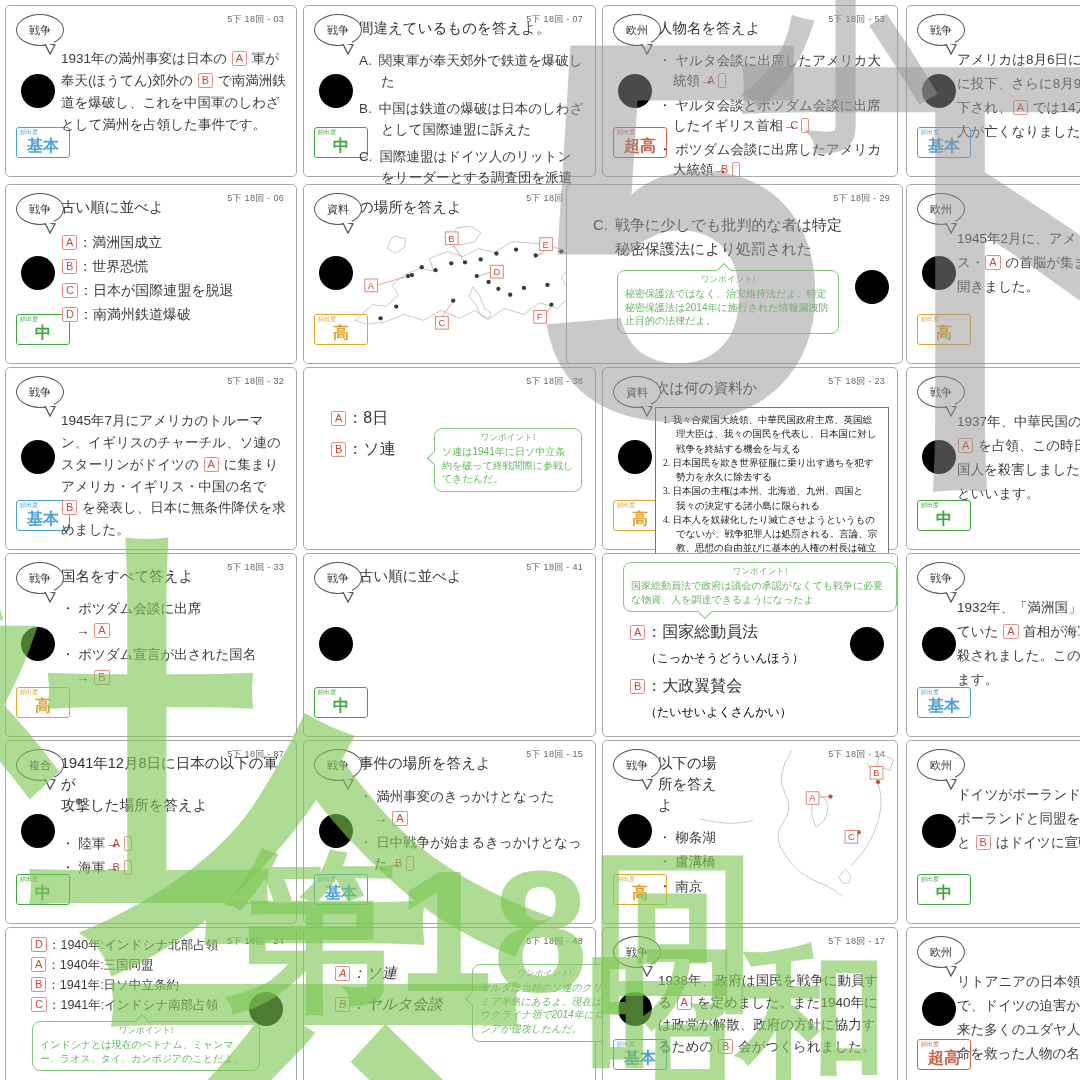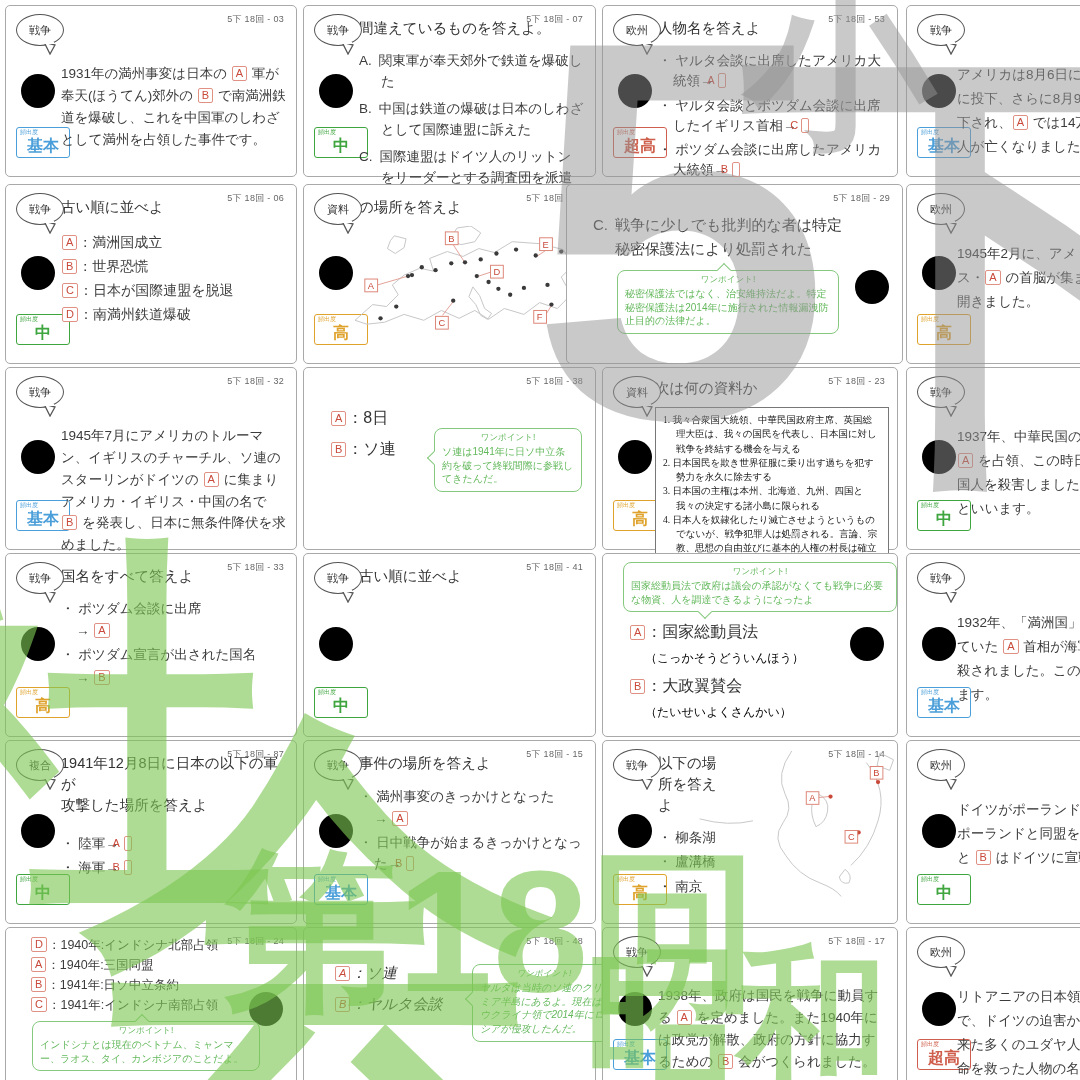--- a/index.html
+++ b/index.html
@@ -12,21 +12,21 @@
   .cid{position:absolute;top:7px;right:12px;font-size:9px;color:var(--id-text,#666);letter-spacing:.3px;}
   .dot{position:absolute;left:15px;top:40%;width:34px;height:34px;border-radius:50%;background:#000;}
   .dot.right{left:auto;right:13px;}
   .badge{position:absolute;left:10px;bottom:18px;width:46px;background:#fff;border:1.5px solid currentColor;
     border-radius:3px;padding:1px 3px 2px;text-align:center;}
   .bcap{display:block;font-size:6px;line-height:1.1;text-align:left;}
   .blabel{display:block;font-size:16px;font-weight:bold;line-height:1.2;}
   .content{position:absolute;left:55px;top:12px;right:10px;bottom:20px;}
   .title{font-size:14.5px;line-height:1.45;color:#333;}
   .blocks{margin-top:8px;position:relative;}
-  .mt .blocks{margin-top:45px;}
+  .mt .blocks{margin-top:30px;}
   .nb .blocks{margin-top:0;}
   .p{font-size:13.5px;line-height:1.62;}
   .line{font-size:13.5px;line-height:1.78;white-space:nowrap;}
   .bullet{font-size:13.5px;line-height:1.5;margin:4px 0;padding-left:15px;text-indent:-15px;}
   .cont{font-size:13.5px;margin:1px 0 7px;padding-left:15px;}
   .mline{font-size:14px;margin:6px 0;}
   .abc{font-size:13.5px;line-height:1.55;margin:6px 0;padding-left:22px;text-indent:-22px;}
   .abc.big{font-size:15px;line-height:1.6;}
   .abc .al{margin-right:7px;}
   .ansline{font-size:16px;margin:7px 0;color:#333;}

